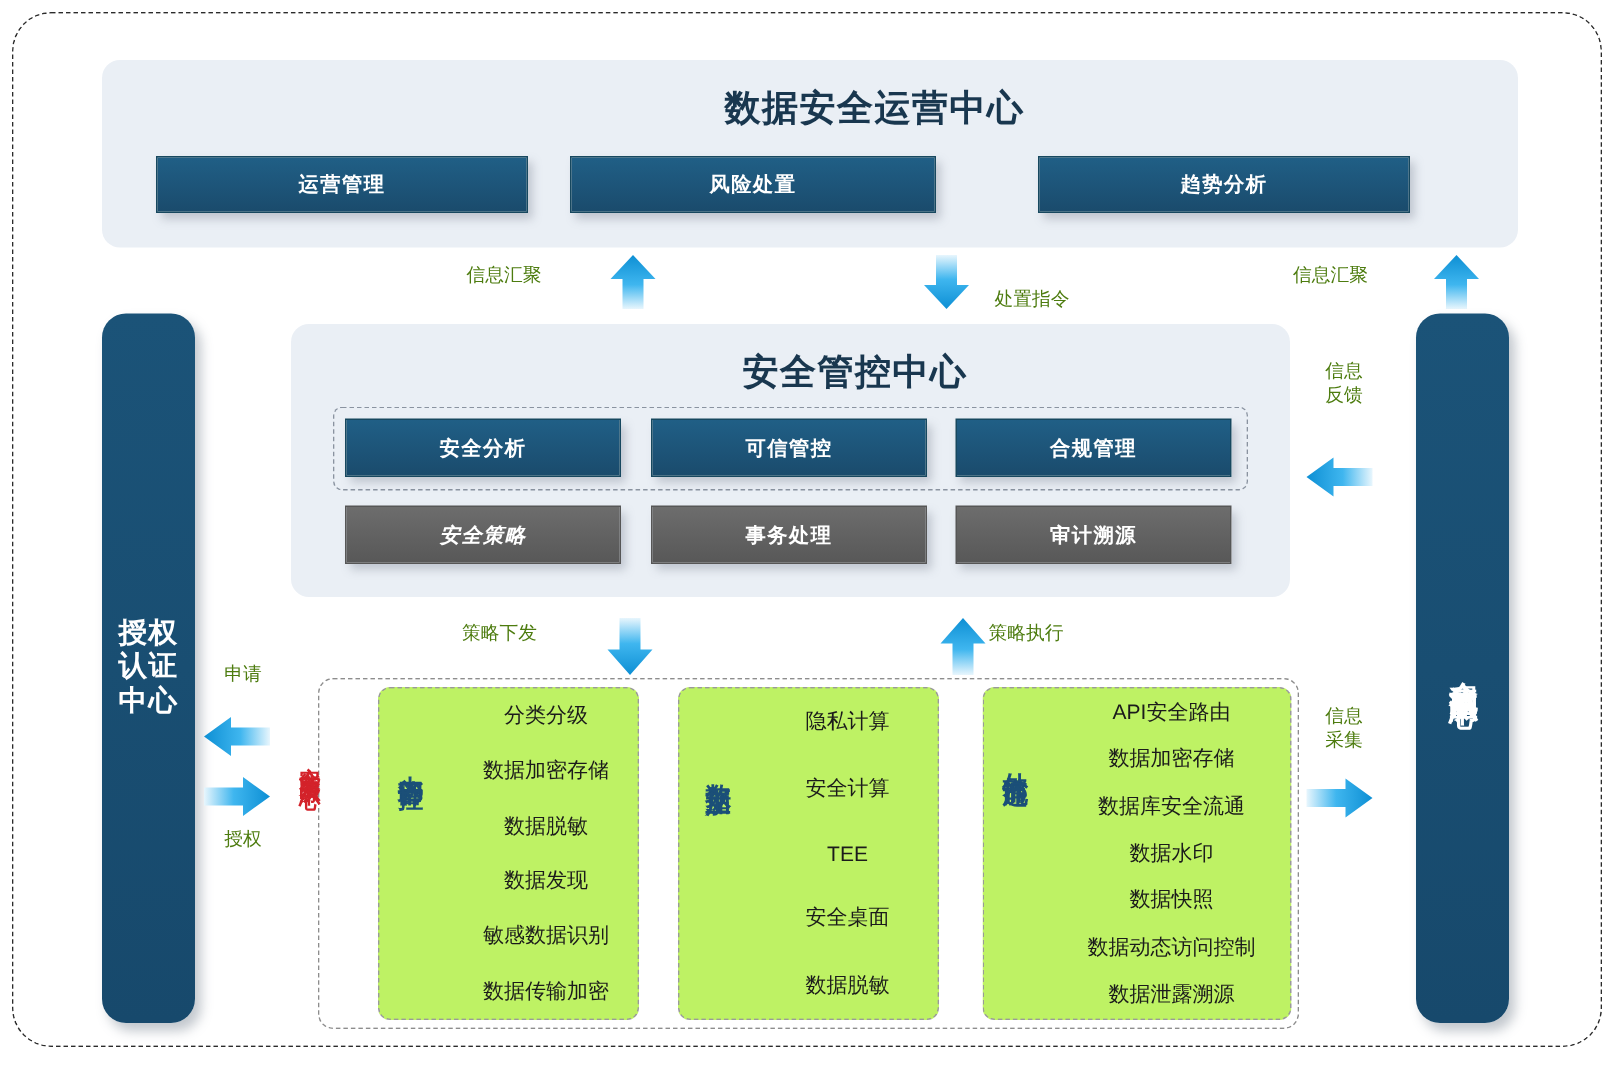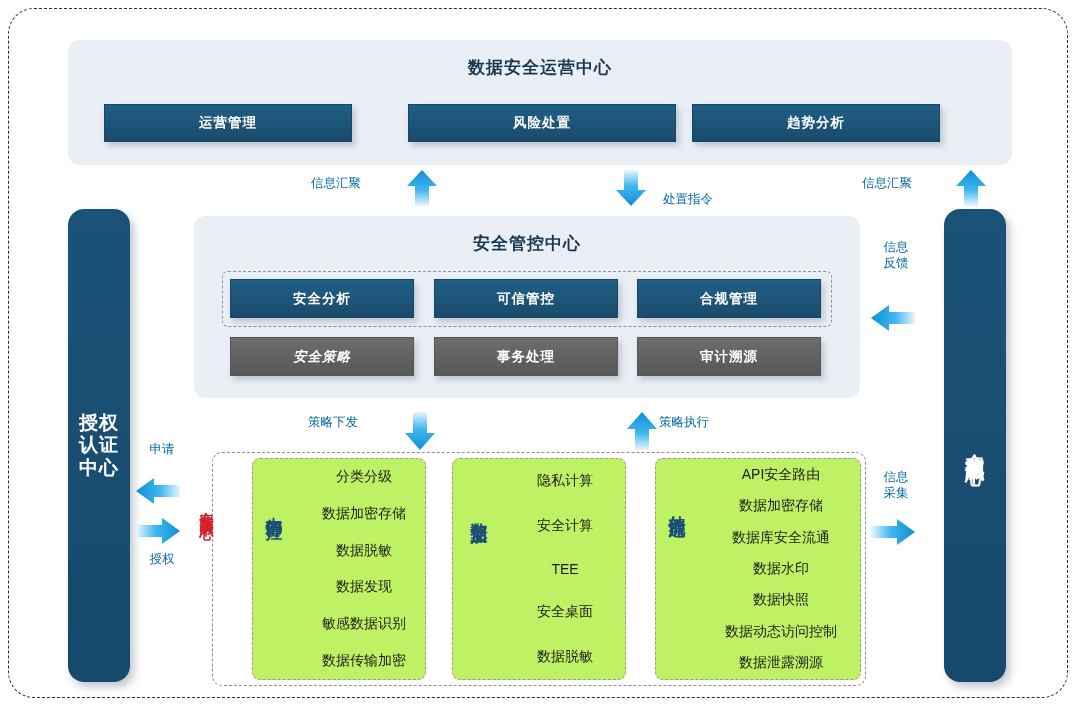--- a/index.html
+++ b/index.html
@@ -16,21 +16,21 @@
     position:absolute;left:8px;top:8px;width:1060px;height:690px;
     border:1.3px dashed #2b2b2b;border-radius:26px;box-sizing:border-box;
   }
 
   
   .panel{
     position:absolute;background:#eaeff5;border-radius:12px;box-sizing:border-box;
   }
   .panel-title{
     position:absolute;width:100%;text-align:center;
-    font-size:17px;font-weight:bold;color:#19374f;letter-spacing:1px;
+    font-size:24px;font-weight:bold;color:#19374f;letter-spacing:1px;padding-left:43px;
   }
   .btn{
     position:absolute;box-sizing:border-box;
     display:flex;align-items:center;justify-content:center;
     color:#ffffff;font-size:13.5px;font-weight:bold;letter-spacing:1px;
     box-shadow:3px 4px 6px rgba(120,130,145,.38);
   }
   .btn-blue{
     background:linear-gradient(180deg,#205f86 0%,#1d5478 55%,#1a4b6c 100%);
     border:1px solid #17485f;
@@ -51,21 +51,21 @@
     color:#ffffff;font-size:19px;font-weight:bold;line-height:1.18;
     text-align:center;letter-spacing:1px;
   }
   .pillar-text.two-col{
     writing-mode:vertical-rl;text-orientation:upright;
     height:150px;line-height:1.12;letter-spacing:2px;
   }
 
   
   .lab{
-    position:absolute;font-size:12.5px;color:#0369a1;line-height:1.25;
+    position:absolute;font-size:12.5px;color:#4d7c0f;line-height:1.25;
     white-space:pre-line;text-align:center;
   }
   .lab-red-vert{
     position:absolute;color:#d3222a;font-size:14px;font-weight:bold;
     writing-mode:vertical-rl;text-orientation:upright;letter-spacing:2px;
     line-height:1;
   }
 
   
   .arrow{position:absolute;}
@@ -105,21 +105,21 @@
 
   <div class="outer-frame"></div>
 
   <div class="panel" style="left:68px;top:40px;width:944px;height:125px;">
     <div class="panel-title" style="top:16px;">数据安全运营中心</div>
   </div>
 
   <div class="btn btn-blue" style="left:104px;top:104px;width:248px;height:38px;">
     <span>运营管理</span>
   </div>
-  <div class="btn btn-blue" style="left:408px;top:104px;width:268px;height:38px;">
+  <div class="btn btn-blue" style="left:380px;top:104px;width:244px;height:38px;">
     <span>风险处置</span>
   </div>
   <div class="btn btn-blue" style="left:692px;top:104px;width:248px;height:38px;">
     <span>趋势分析</span>
   </div>
 
   <div class="lab" style="left:298px;top:176px;width:76px;">信息汇聚</div>
 
   <div class="arrow" style="left:407px;top:170px;">
     <svg width="30" height="36" viewBox="0 0 30 36">

